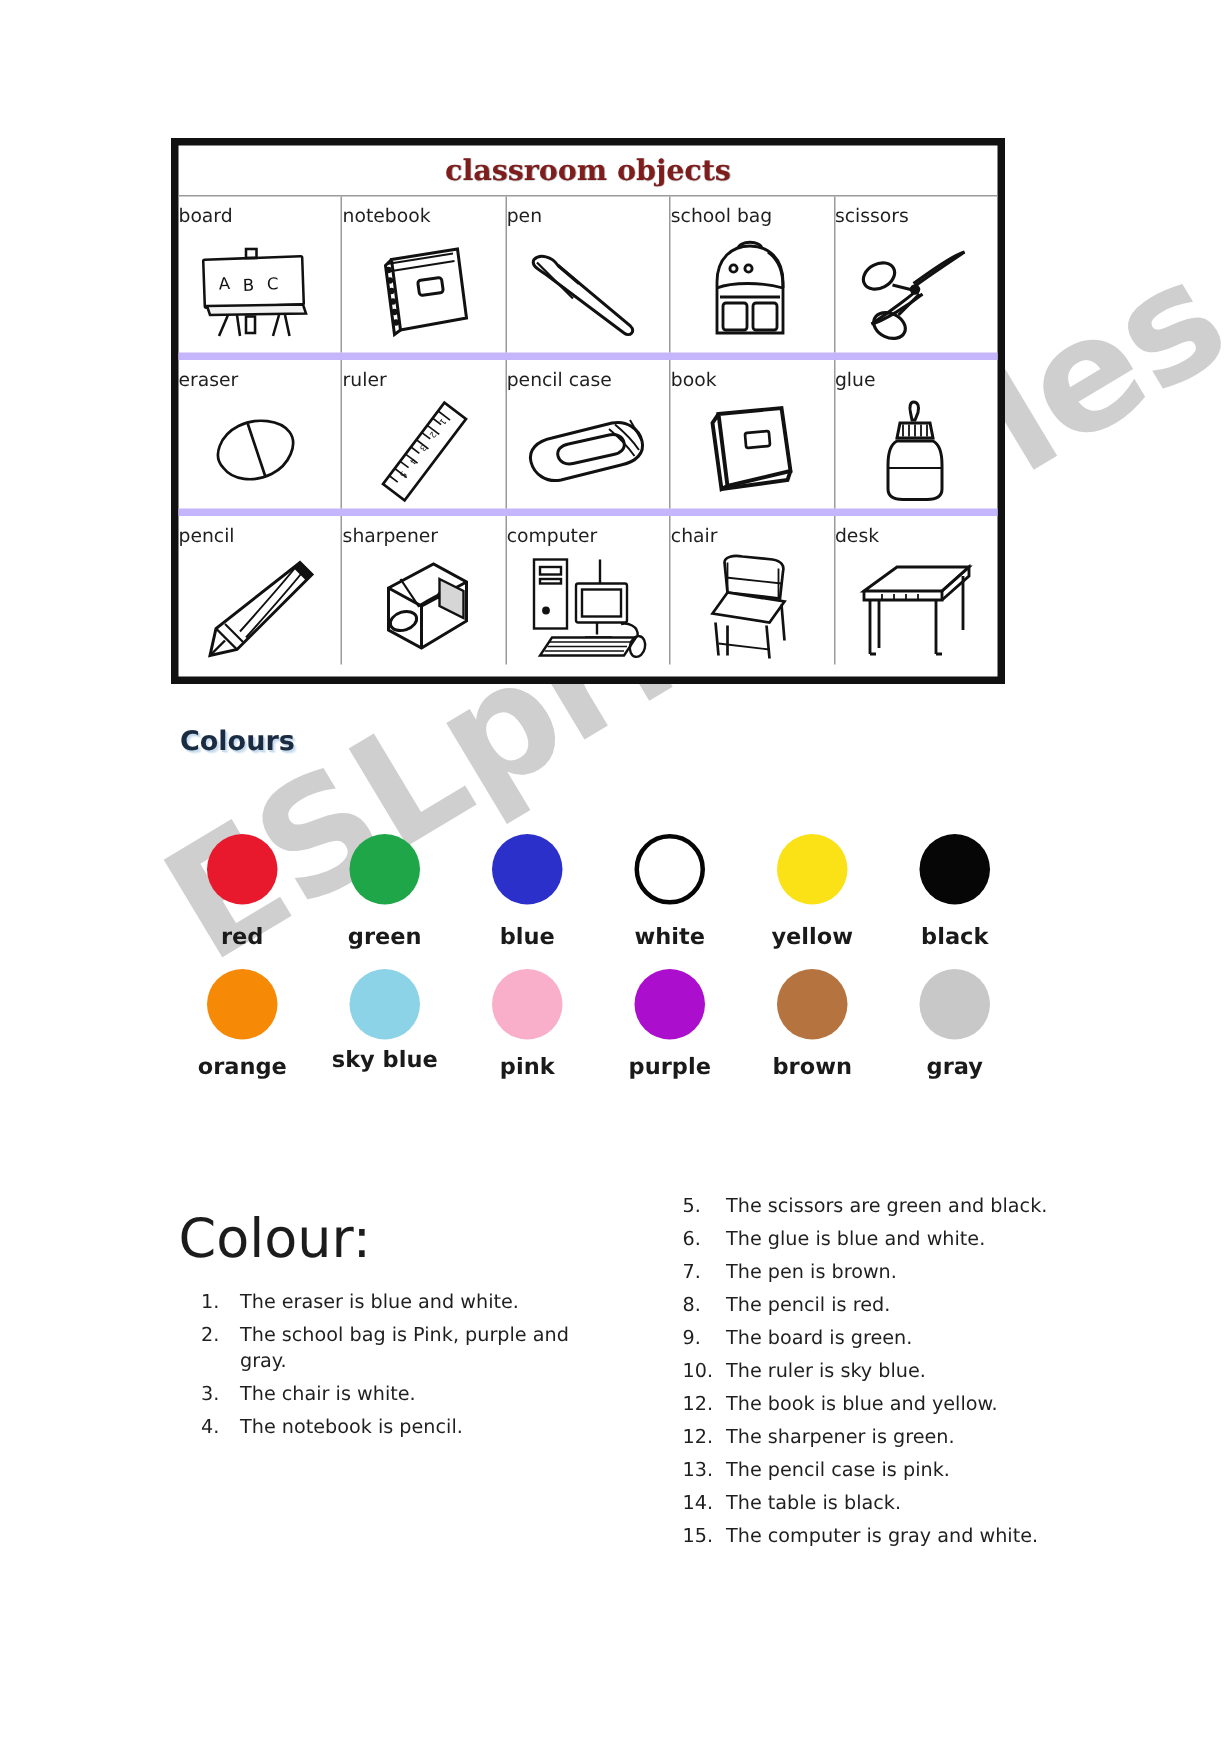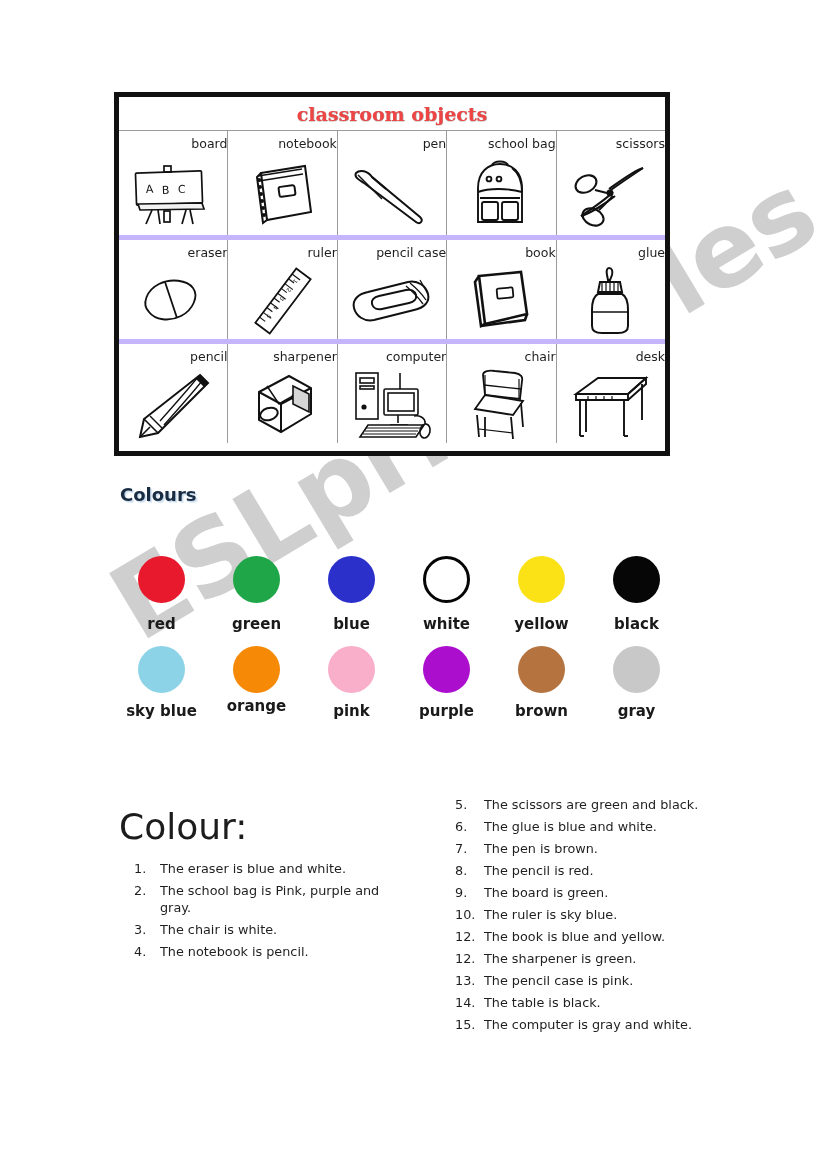--- a/index.html
+++ b/index.html
@@ -56,38 +56,38 @@
     display: flex;
     align-items: center;
     justify-content: center;
     box-sizing: border-box;
   }
   #vocab-title {
     font-family: "DejaVu Serif", serif;
     font-weight: bold;
     font-size: 19px;
     letter-spacing: 0px;
-    color: #ef4444;
+    color: #7f1d1d;
     text-shadow: 0.6px 0 0 rgba(120,120,120,0.55), 0 0.6px 0 rgba(160,160,160,0.4);
   }
   .vocab-row {
     display: flex;
     height: 104px;
     box-sizing: border-box;
   }
   .vocab-row.mid, .vocab-row.last {
     border-top: 5px solid #c4b5fd;
   }
   .vocab-cell {
     flex: 1 1 0;
     border-right: 1px solid #9a9a9a;
     box-sizing: border-box;
     display: flex;
     flex-direction: column;
-    align-items: flex-end;
+    align-items: flex-start;
     padding-top: 5px;
     overflow: hidden;
   }
   .vocab-cell:last-child { border-right: none; }
   .vocab-label {
     font-family: "DejaVu Sans", sans-serif;
     font-size: 12.5px;
     color: #1f1f1f;
     line-height: 16px;
     margin-bottom: 1px;
@@ -537,28 +537,28 @@
         <div class="swatch-name">yellow</div>
       </div>
       <div class="swatch-cell">
         <div class="swatch-dot" style="background:#060606"></div>
         <div class="swatch-name">black</div>
       </div>
     </div>
 
     <div class="swatch-row row2">
       <div class="swatch-cell">
+        <div class="swatch-dot" style="background:#F68A07"></div>
+        <div class="swatch-name">orange</div>
+      </div>
+      <div class="swatch-cell">
         <div class="swatch-dot" style="background:#8CD3E8"></div>
         <div class="swatch-name">sky blue</div>
       </div>
       <div class="swatch-cell">
-        <div class="swatch-dot" style="background:#F68A07"></div>
-        <div class="swatch-name">orange</div>
-      </div>
-      <div class="swatch-cell">
         <div class="swatch-dot" style="background:#F9AECA"></div>
         <div class="swatch-name">pink</div>
       </div>
       <div class="swatch-cell">
         <div class="swatch-dot" style="background:#AB0ECD"></div>
         <div class="swatch-name">purple</div>
       </div>
       <div class="swatch-cell">
         <div class="swatch-dot" style="background:#B5743F"></div>
         <div class="swatch-name">brown</div>

